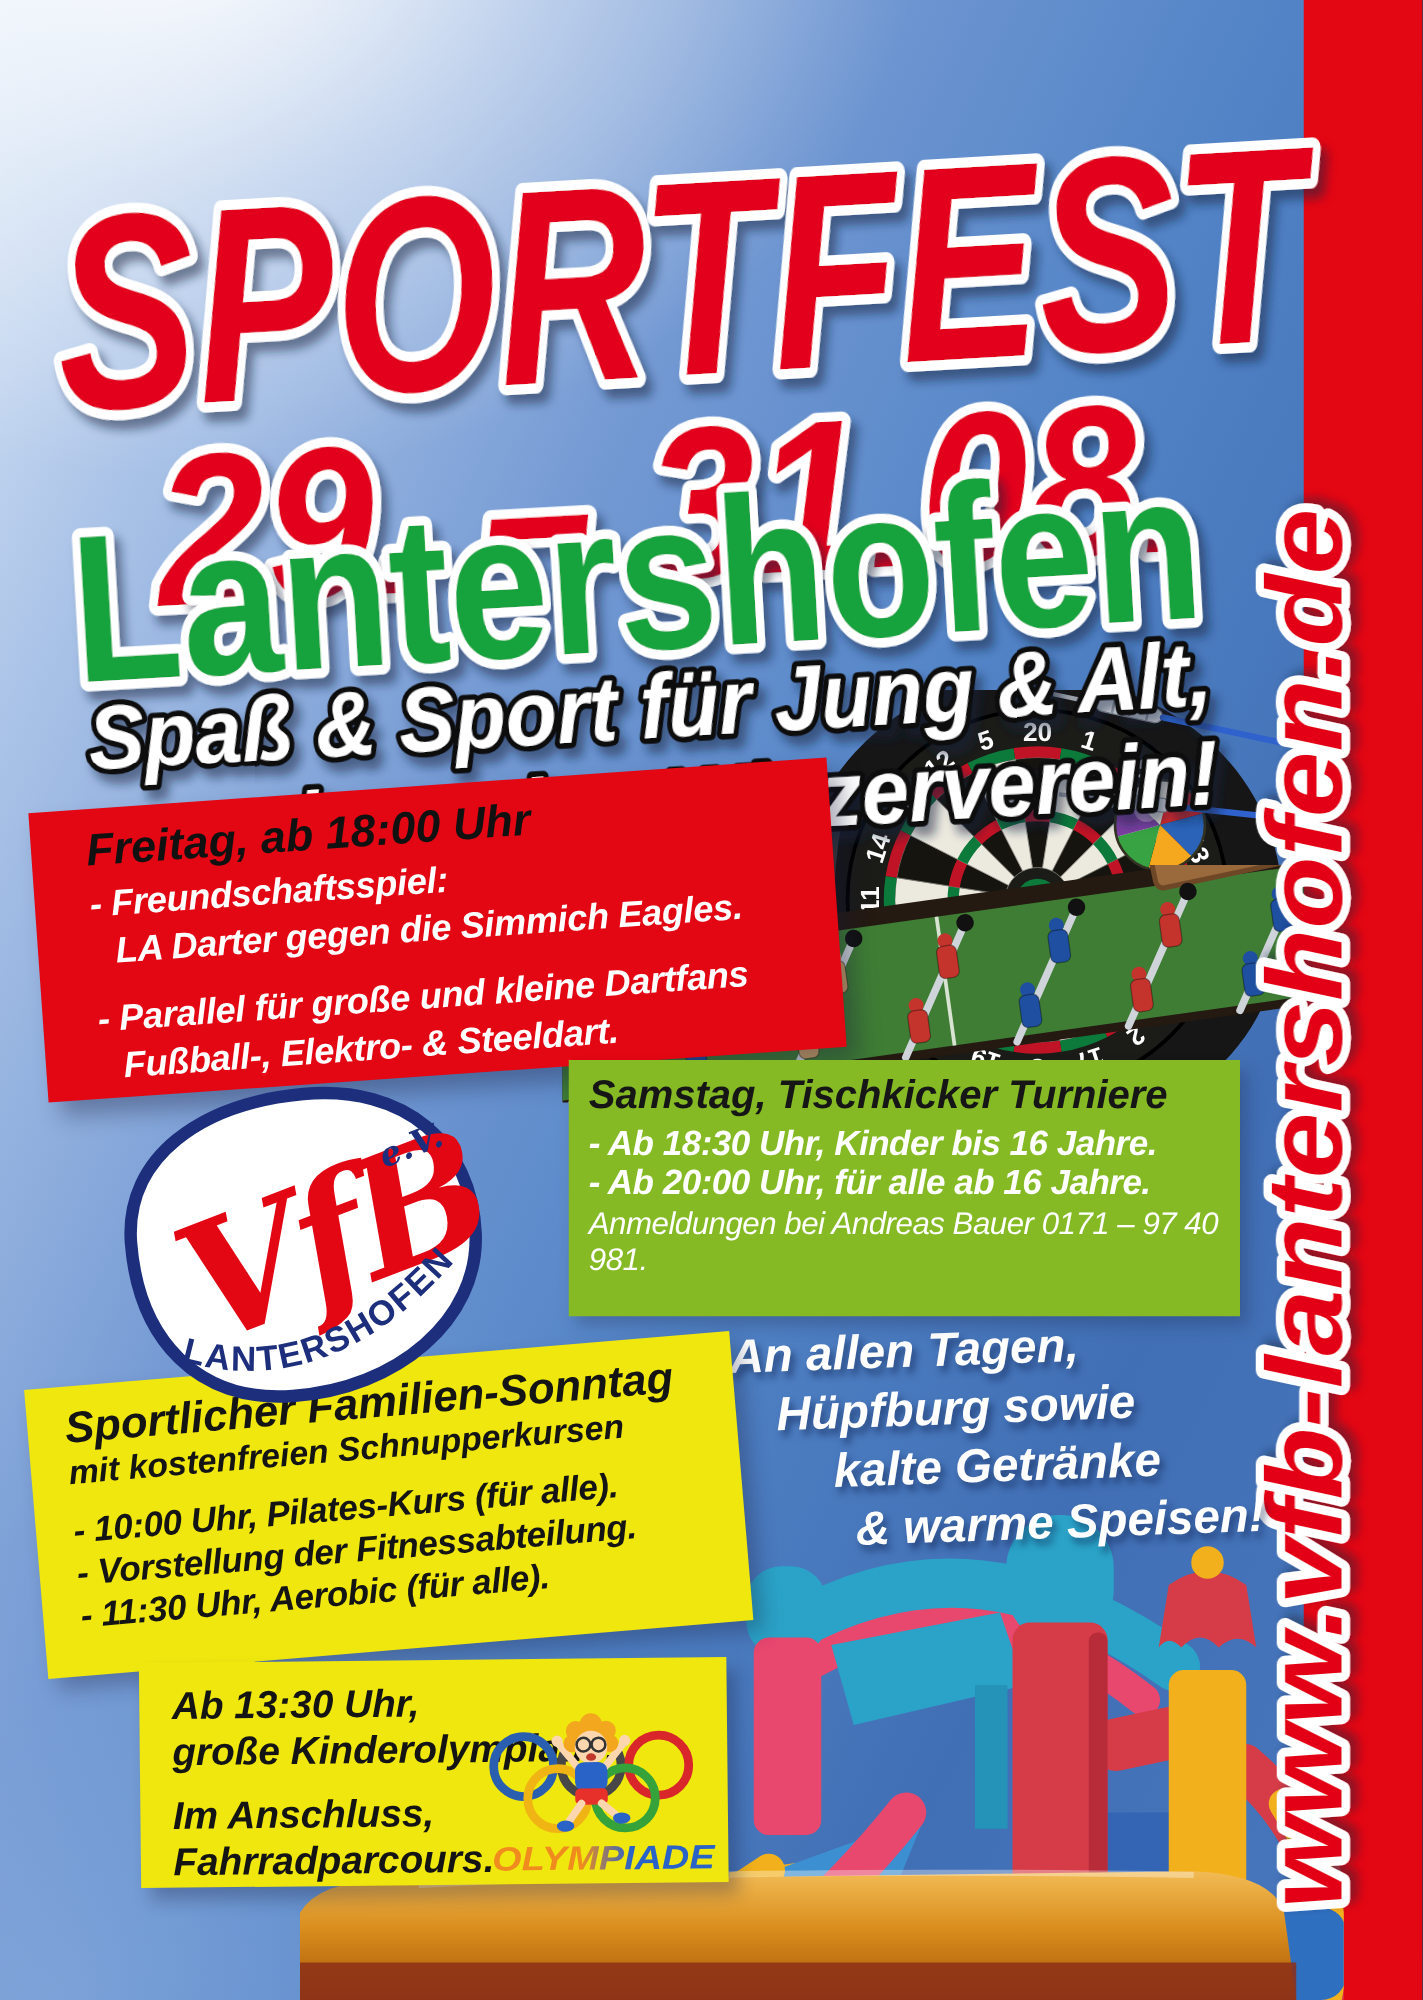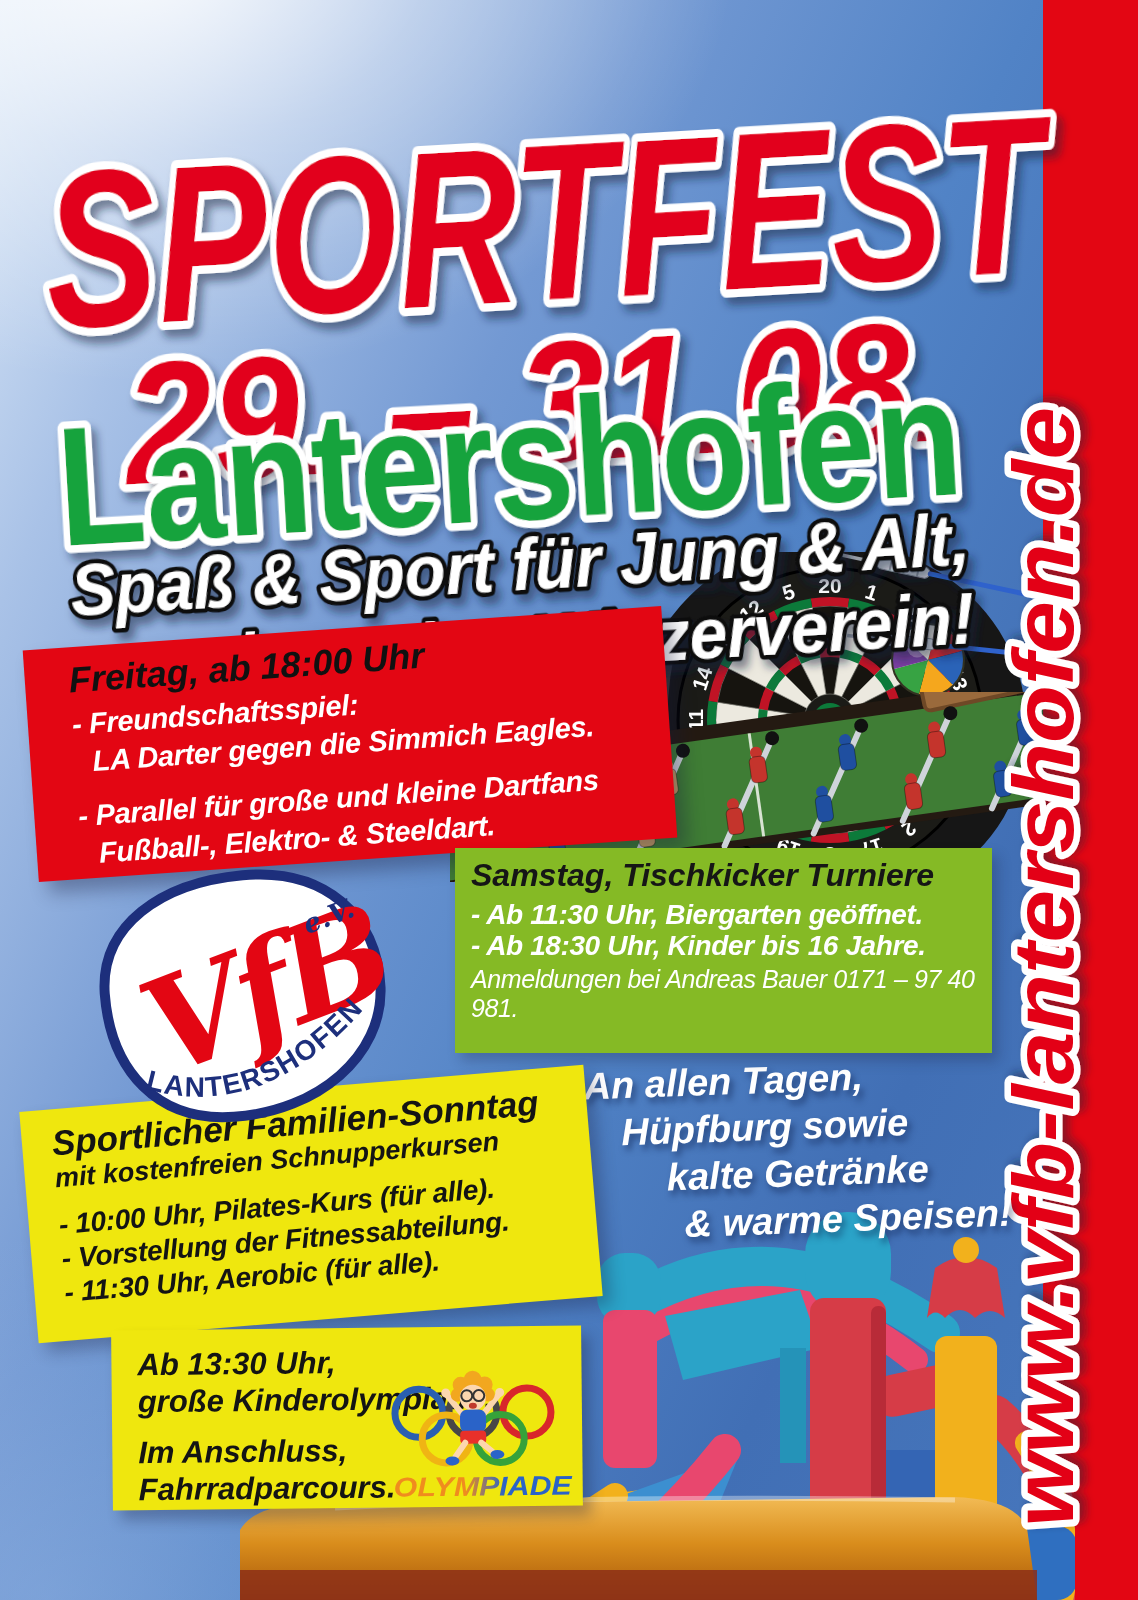--- a/index.html
+++ b/index.html
@@ -331,22 +331,22 @@
     <div class="fri-head">Freitag, ab 18:00 Uhr</div>
     <div class="fri-line">- Freundschaftsspiel:</div>
     <div class="fri-line indent">LA Darter gegen die Simmich Eagles.</div>
     <div class="gap16"></div>
     <div class="fri-line">- Parallel für große und kleine Dartfans</div>
     <div class="fri-line indent">Fußball-, Elektro- &amp; Steeldart.</div>
   </div>
 
   <div id="saturday-box" class="box">
     <div class="sat-head">Samstag, Tischkicker Turniere</div>
-    <div class="sat-line">- Ab 11:30 Uhr, Biergarten geöffnet.</div>
     <div class="sat-line">- Ab 18:30 Uhr, Kinder bis 16 Jahre.</div>
+    <div class="sat-line">- Ab 20:00 Uhr, für alle ab 16 Jahre.</div>
     <div class="sat-note">Anmeldungen bei Andreas Bauer  0171 – 97 40 981.</div>
   </div>
 
   <svg id="vfb-logo" viewBox="0 0 312 268">
     <path d="M 170,10 C 252,14 298,68 291,140 C 284,208 212,254 128,248 C 52,243 12,186 17,108 C 22,40 88,6 170,10 Z" fill="#fff" stroke="#1d2f7c" stroke-width="10"></path>
     <g transform="rotate(-13 150 130)">
       <text class="serifT" x="52" y="178" font-size="130" font-weight="bold" font-style="italic" fill="#e30613" letter-spacing="-6">VfB</text>
       <text class="serifT" x="236" y="96" font-size="27" font-weight="bold" font-style="italic" fill="#1d2f7c">e.V.</text>
     </g>
     <defs>

